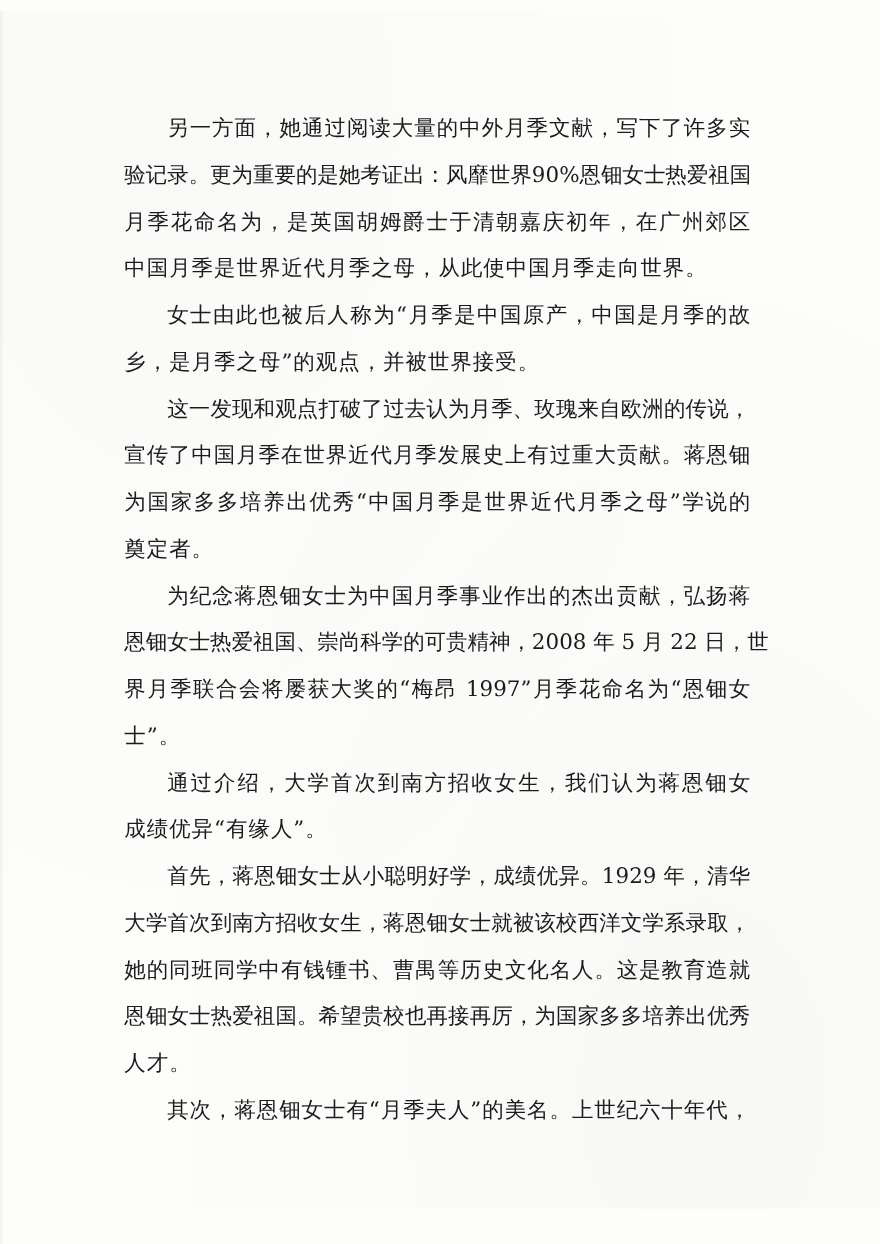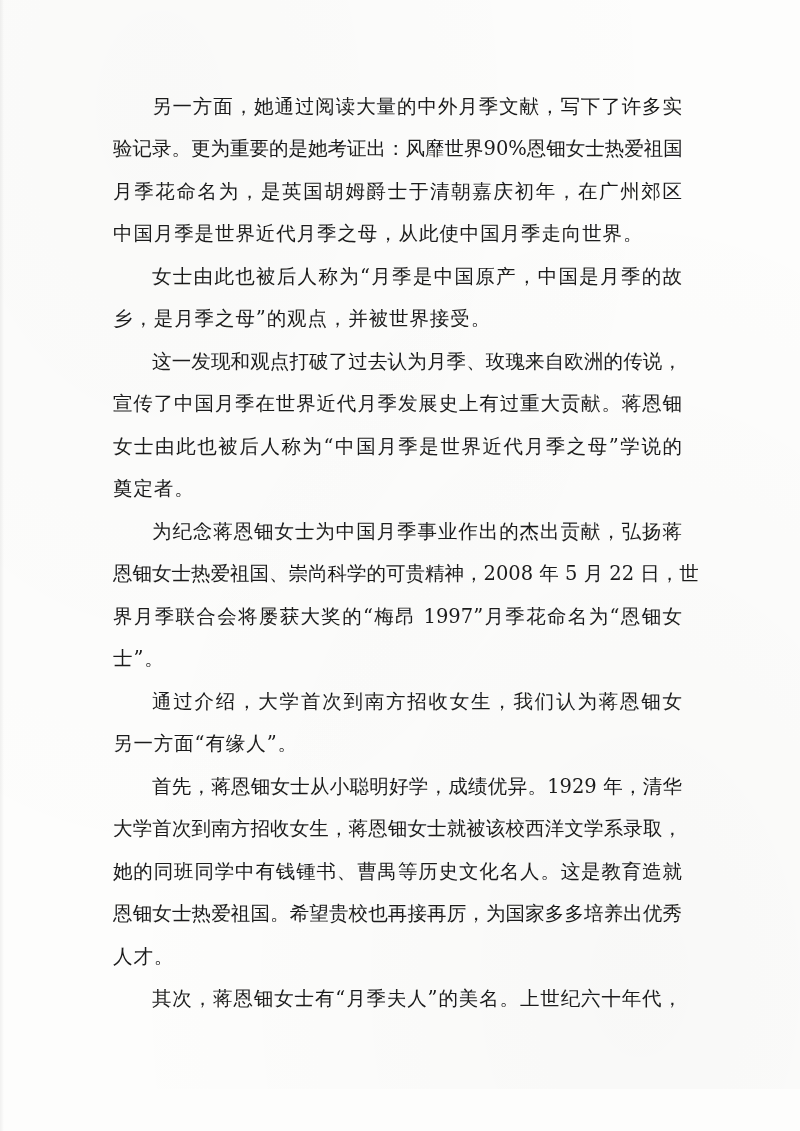--- a/index.html
+++ b/index.html
@@ -11,21 +11,21 @@
       height: 1131px;
       background: #fdfdfc;
       position: relative;
       overflow: hidden;
       font-family: "DejaVu Serif", "Liberation Serif", serif;
       color: #1b1b1b;
     }
     .page {
       position: absolute;
       left: 0;
-      top: 0;
+      top: 10px;
       width: 800px;
       height: 1089px;
       background:
         radial-gradient(ellipse at 20% 10%, rgba(0,0,0,0.015), transparent 60%),
         radial-gradient(ellipse at 80% 90%, rgba(0,0,0,0.02), transparent 60%),
         #fdfdfc;
     }
     .left-edge {
       position: absolute;
       left: 0;
@@ -69,28 +69,28 @@
   <div class="left-edge"></div>
   <div class="body-text">
     <div class="line indent" style="top:94px">另一方面，她通过阅读大量的中外月季文献，写下了许多实</div>
     <div class="line" style="top:136px">验记录。更为重要的是她考证出：风靡世界90%恩钿女士热爱祖国</div>
     <div class="line" style="top:179px">月季花命名为，是英国胡姆爵士于清朝嘉庆初年，在广州郊区</div>
     <div class="line short" style="top:221px">中国月季是世界近代月季之母，从此使中国月季走向世界。</div>
     <div class="line indent" style="top:264px">女士由此也被后人称为“月季是中国原产，中国是月季的故</div>
     <div class="line short" style="top:306px">乡，是月季之母”的观点，并被世界接受。</div>
     <div class="line indent" style="top:349px">这一发现和观点打破了过去认为月季、玫瑰来自欧洲的传说，</div>
     <div class="line" style="top:391px">宣传了中国月季在世界近代月季发展史上有过重大贡献。蒋恩钿</div>
-    <div class="line" style="top:434px">女士由此也被后人称为“中国月季是世界近代月季之母”学说的</div>
+    <div class="line" style="top:434px">为国家多多培养出优秀“中国月季是世界近代月季之母”学说的</div>
     <div class="line short" style="top:476px">奠定者。</div>
     <div class="line indent" style="top:519px">为纪念蒋恩钿女士为中国月季事业作出的杰出贡献，弘扬蒋</div>
     <div class="line" style="top:561px">恩钿女士热爱祖国、崇尚科学的可贵精神，2008 年 5 月 22 日，世</div>
     <div class="line" style="top:604px">界月季联合会将屡获大奖的“梅昂 1997”月季花命名为“恩钿女</div>
     <div class="line short" style="top:646px">士”。</div>
     <div class="line indent" style="top:689px">通过介绍，大学首次到南方招收女生，我们认为蒋恩钿女</div>
-    <div class="line short" style="top:731px">另一方面“有缘人”。</div>
+    <div class="line short" style="top:731px">成绩优异“有缘人”。</div>
     <div class="line indent" style="top:774px">首先，蒋恩钿女士从小聪明好学，成绩优异。1929 年，清华</div>
     <div class="line" style="top:816px">大学首次到南方招收女生，蒋恩钿女士就被该校西洋文学系录取，</div>
     <div class="line" style="top:859px">她的同班同学中有钱锺书、曹禺等历史文化名人。这是教育造就</div>
     <div class="line" style="top:901px">恩钿女士热爱祖国。希望贵校也再接再厉，为国家多多培养出优秀</div>
     <div class="line short" style="top:944px">人才。</div>
     <div class="line indent" style="top:986px">其次，蒋恩钿女士有“月季夫人”的美名。上世纪六十年代，</div>
   </div>
 </div>
 
 </body></html>

